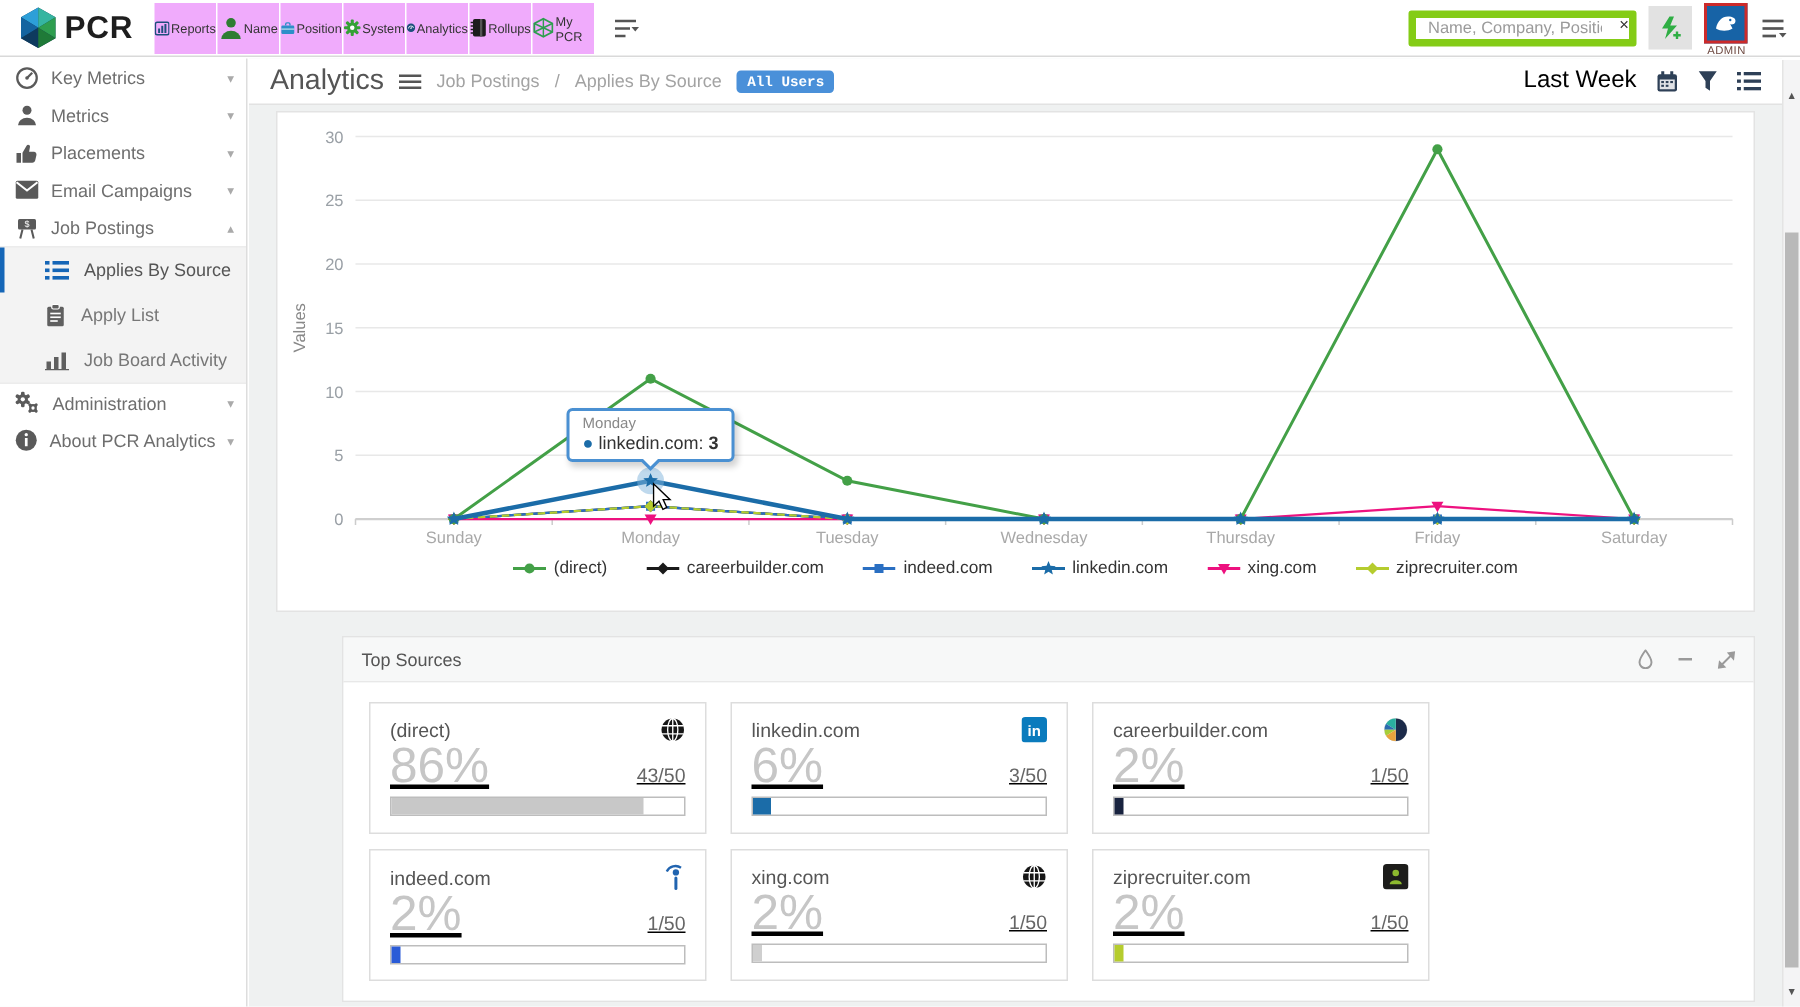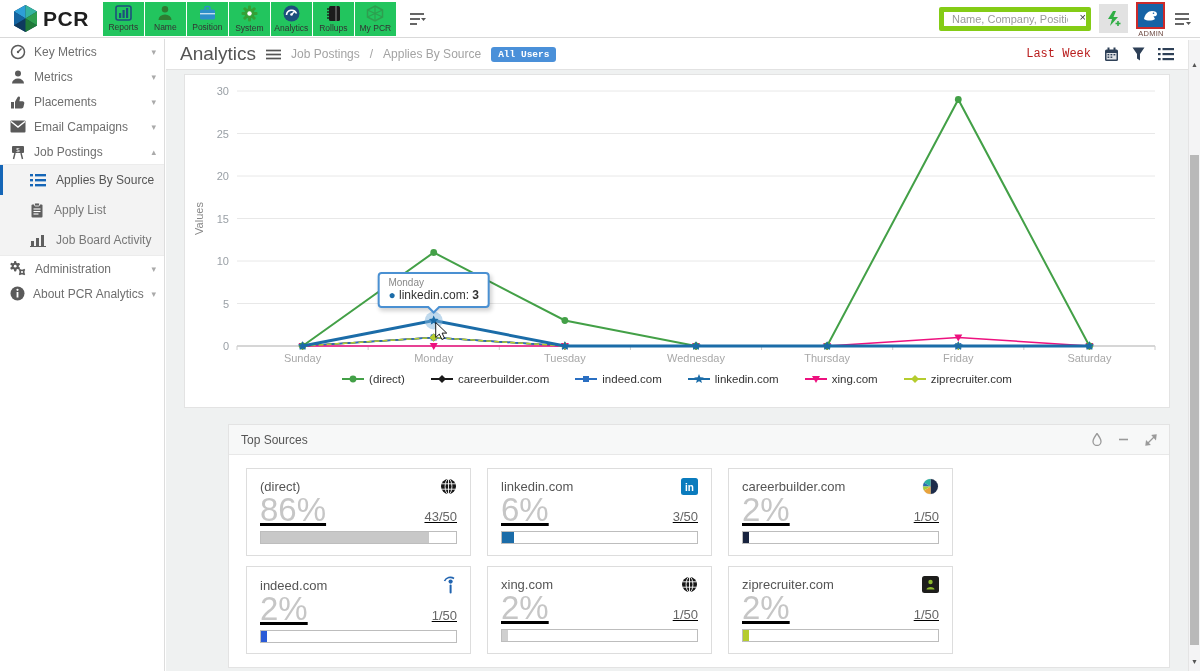--- a/index.html
+++ b/index.html
@@ -5,22 +5,22 @@
   * { margin:0; padding:0; box-sizing:border-box; }
   html,body { width:1200px; height:671px; overflow:hidden; background:#fff;
     font-family:"Liberation Sans", sans-serif; }
   svg text { font-family:"Liberation Sans", sans-serif; }
 
   
   .navbar { position:absolute; left:0; top:0; width:1200px; height:38px; background:#fff;
     border-bottom:1px solid #d9d9d9; display:flex; align-items:center; z-index:5;justify-content:center; }
   .logo { display:flex; align-items:center; gap:4px; margin:0 14px 0 12px; }
   .logo-text { font-size:21px; font-weight:bold; color:#1e1e1e; letter-spacing:.5px; }
-  .tile { width:41px; height:34px; margin-right:1px; background:#22c55e; display:flex;
-    flex-direction:column; align-items:center; justify-content:center; gap:1px; cursor:pointer; }
+  .tile { width:41px; height:34px; margin-right:1px; background:#f0abfc; display:flex;
+    flex-direction:row; align-items:center; justify-content:center; gap:1px; cursor:pointer; }
   .tile-label { font-size:8.5px; color:#333; }
   .nav-menu-icon { margin-left:12px; }
   .nav-right { margin-left:auto; display:flex; align-items:center; gap:8px; padding-right:8px; }
   .searchbox { position:relative; }
   .searchbox input { width:152px; height:24px; border:5px solid #84cc16; border-radius:2px;
     font-size:11px; padding:0 18px 0 8px; color:#333; }
   .searchbox input::placeholder { color:#9a9a9a; }
   .search-clear { position:absolute; right:5px; top:4px; font-size:11px; color:#333; cursor:pointer; }
   .bolt-tile { width:29px; height:29px; background:#e2e2e2; display:flex; align-items:center;
     justify-content:center; cursor:pointer; }
@@ -45,21 +45,21 @@
 
   
   .main { position:absolute; left:166px; top:39px; right:12px; bottom:0; background:#eff1f1; }
   .page-header { height:31px; background:#fff; border-bottom:1px solid #e2e2e2; display:flex;
     align-items:center; padding:0 14px; gap:10px; }
   .page-title { font-size:19px; color:#555; font-weight:400; }
   .crumb { font-size:12px; color:#a3a3a3; }
   .badge { background:#4a90d9; color:#fff; font-size:9.5px; font-weight:bold; padding:2px 7px;
     border-radius:3px; cursor:pointer;font-family:Liberation Mono, monospace; }
   .header-right { margin-left:auto; display:flex; align-items:center; gap:13px; }
-  .range-label { font-size:12px; color:#b91c1c;font-family:Liberation Mono, monospace; }
+  .range-label { font-size:16px; color:#000000; }
   .content { padding:4px 18px 0 18px; }
 
   .chart-panel { background:#fff; border:1px solid #e3e3e3; height:334px; position:relative; }
   .legend-row { position:absolute; left:0; right:0; top:298px; display:flex; justify-content:center;
     gap:26px; align-items:center; }
   .legend-item { display:flex; align-items:center; gap:5px; font-size:11.5px; color:#333; cursor:pointer; }
 
   .tooltip { position:absolute; background:#fff; border:2px solid #4a90d2; border-radius:4px;
     padding:3px 9px 4px 9px; box-shadow:2px 3px 4px rgba(0,0,0,.18); white-space:nowrap;
     transform:translateX(-50%); z-index:4; }

